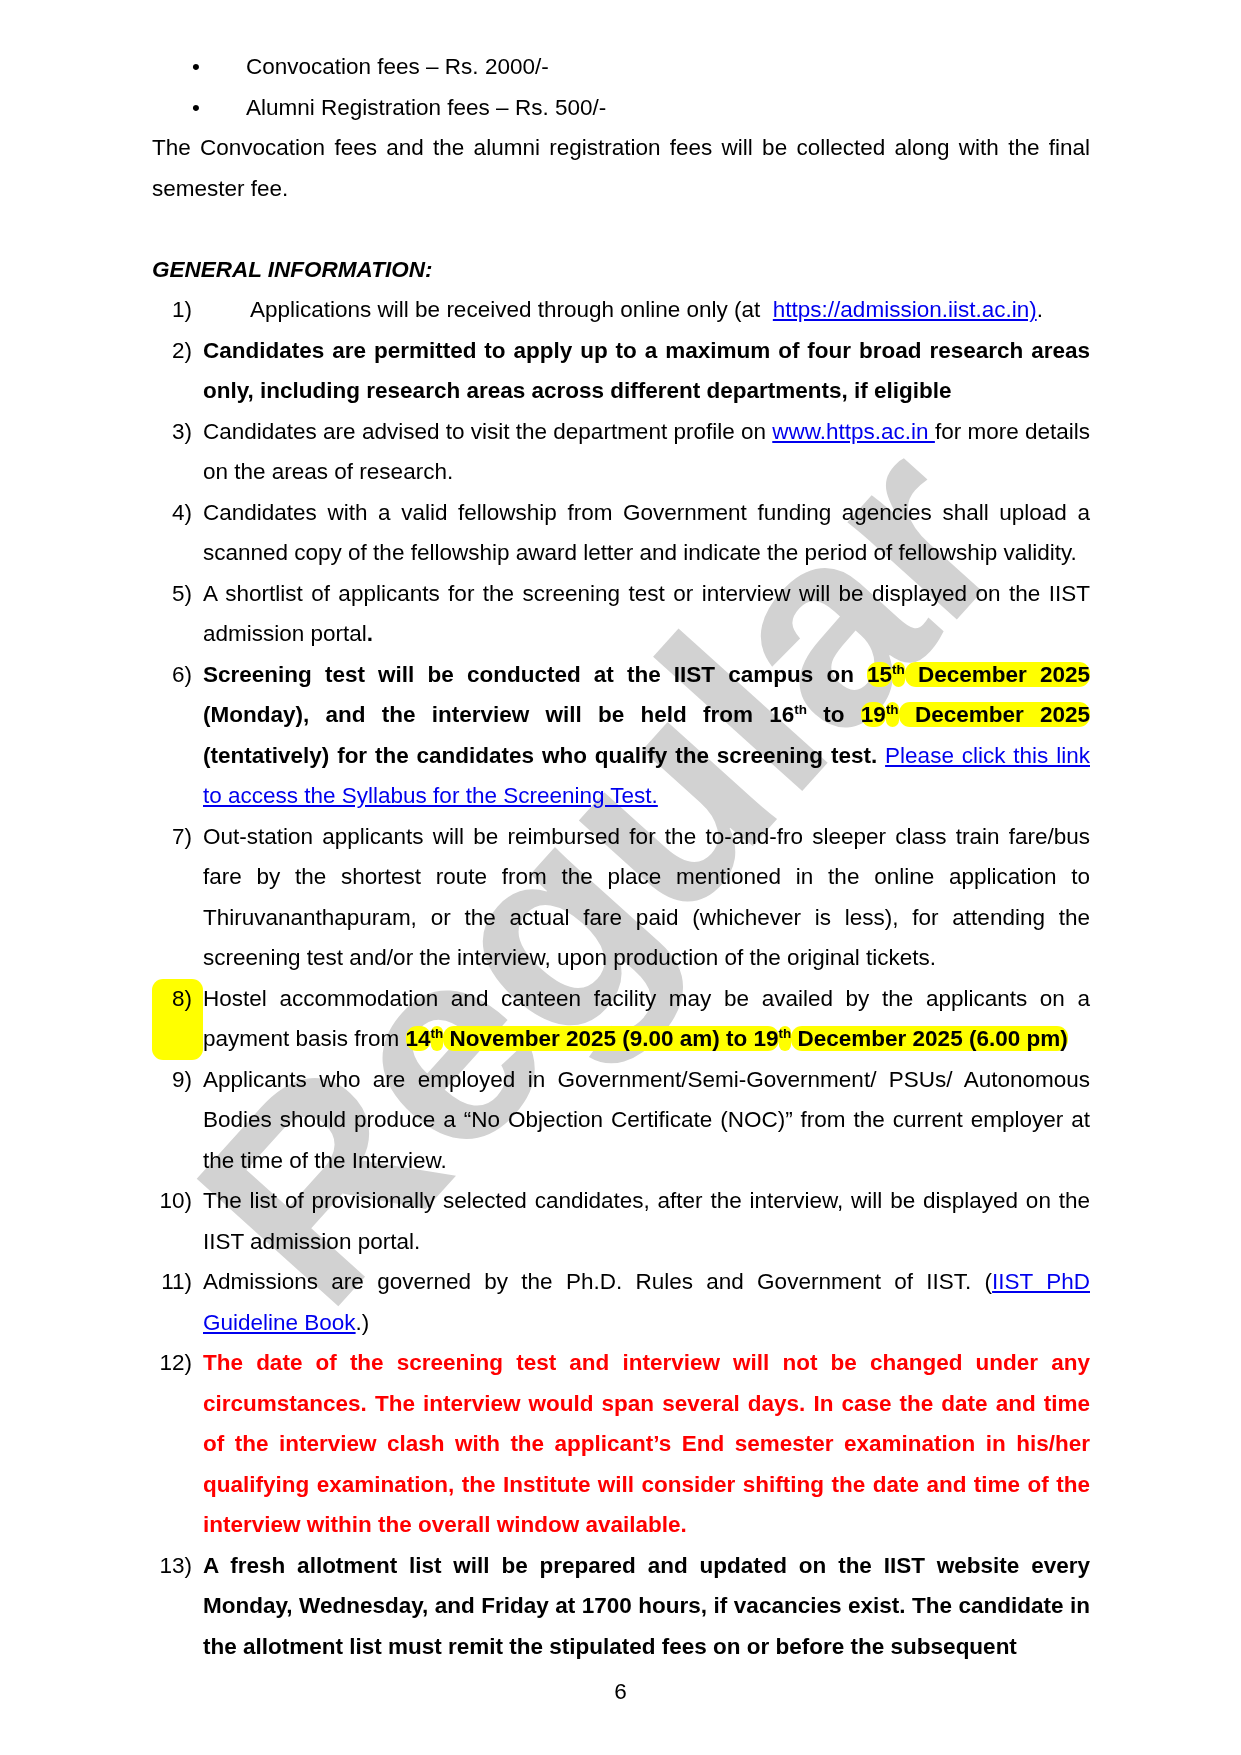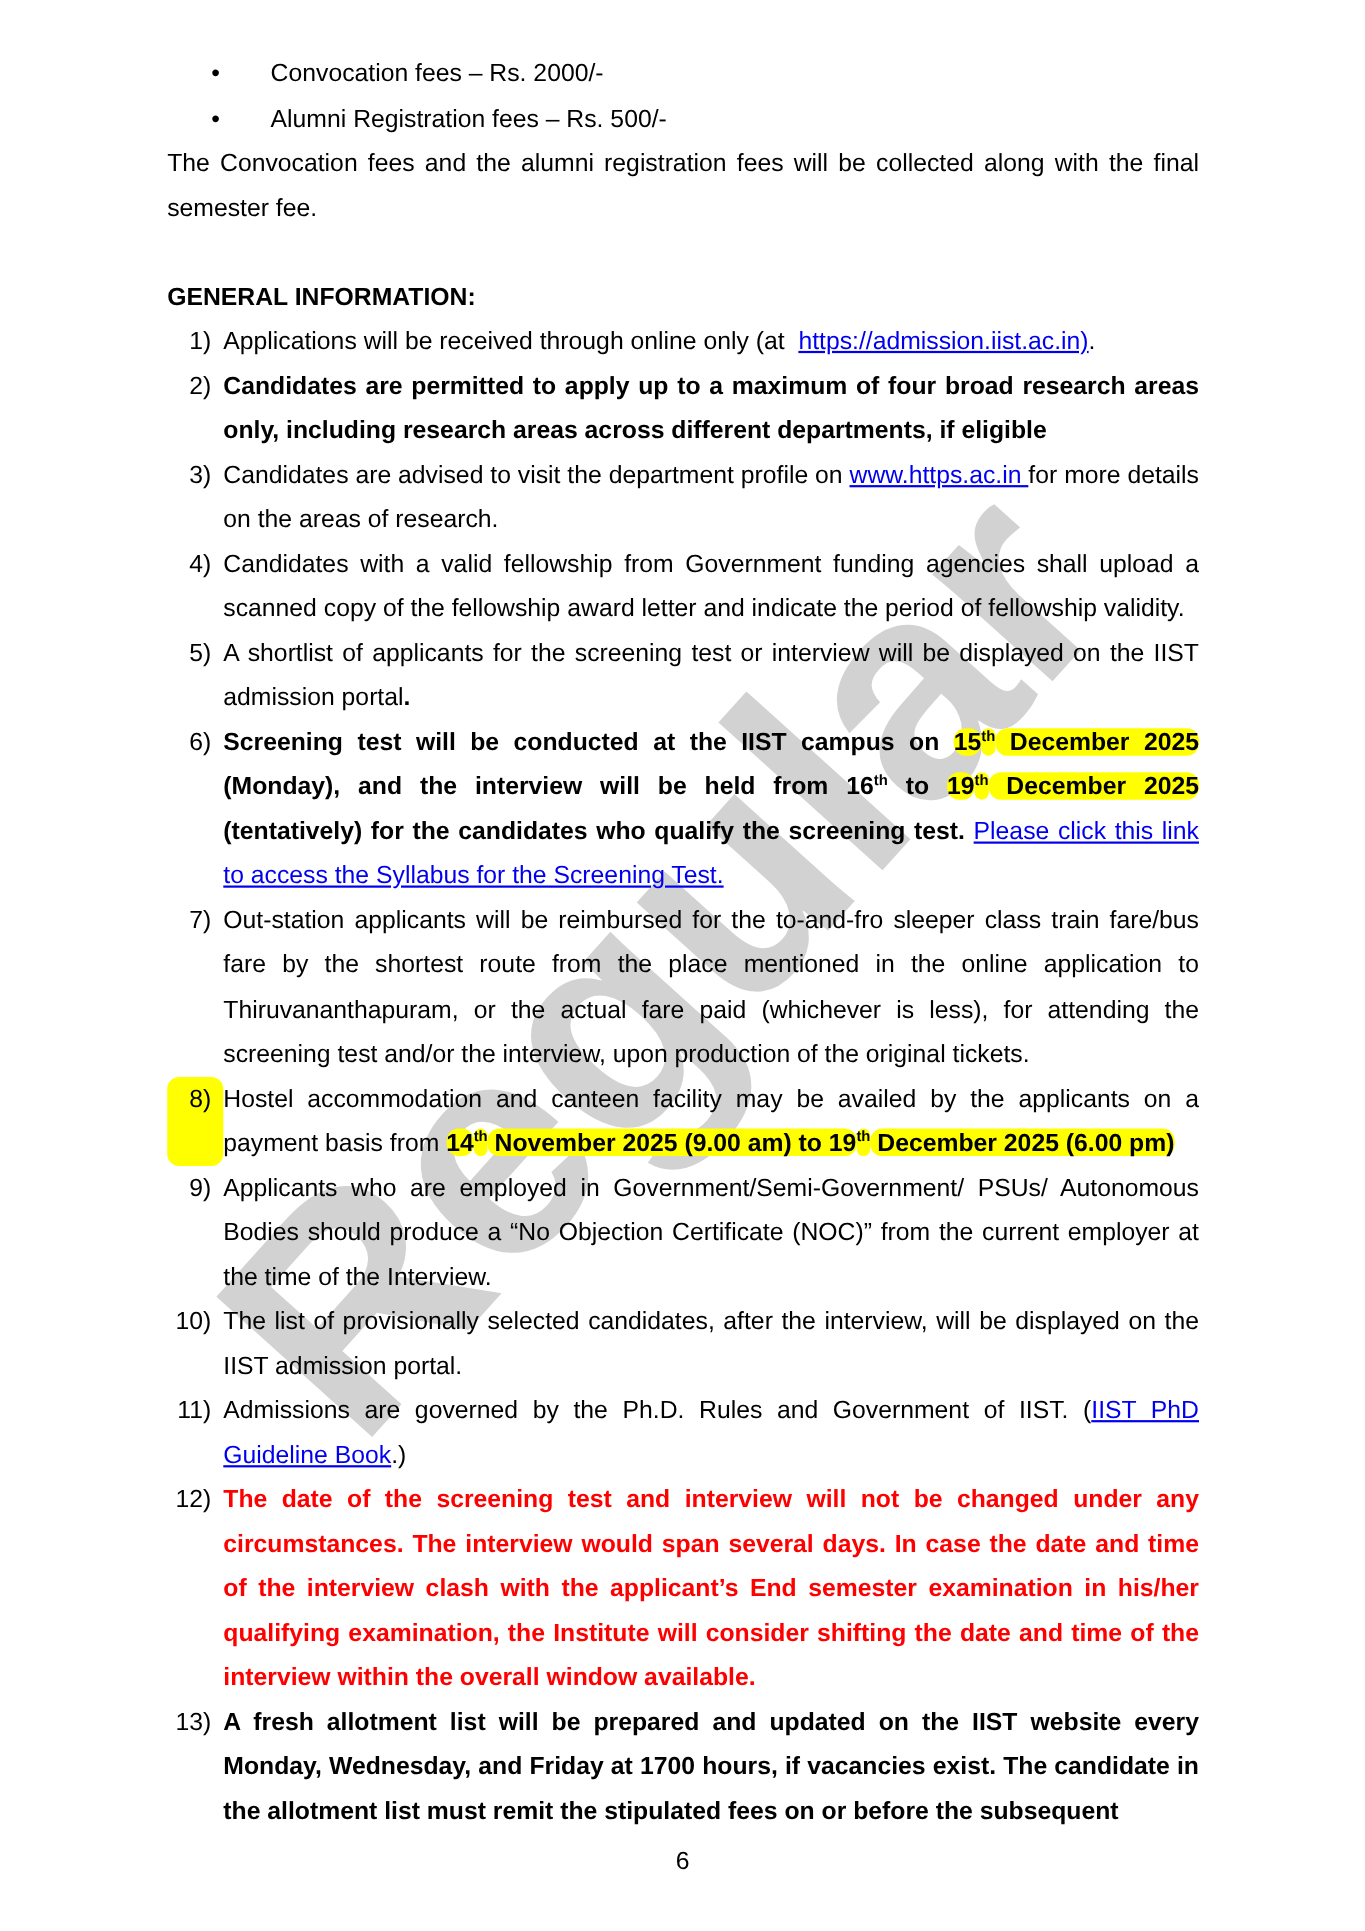--- a/index.html
+++ b/index.html
@@ -15,26 +15,26 @@
     white-space:nowrap;user-select:none;
   }
   .content{
     position:absolute;left:152px;top:47px;width:938px;z-index:1;
     line-height:40.5px;
   }
   .bullets{list-style:none;margin:0;padding:0;}
   .bullets li{display:flex;}
   .bullets .dot{flex:none;width:54px;padding-left:40px;box-sizing:content-box;}
   .intro{margin:0;text-align:justify;}
-  .heading{margin:40.5px 0 0 0;font-size:22.5px;font-weight:bold;line-height:40.5px;}
+  .heading{margin:40.5px 0 0 0;font-size:22.5px;font-weight:bold;line-height:40.5px;font-style:italic;}
   #gen-list{margin:0;padding:0;}
   .item{display:flex;}
   .num{flex:none;width:51px;box-sizing:border-box;text-align:right;padding-right:11px;white-space:nowrap;}
   .num.hl{background:var(--hl,#ffff00);}
-  .body{flex:1;min-width:0;}
+  .body{flex:1;min-width:0;text-align:center;}
   .body.justify{text-align:justify;}
   .b{font-weight:bold;}
   .hl{background:var(--hl,#ffff00);border-radius:11px;}
   .red{color:var(--red,#ff0000);}
   a{color:var(--link,#0000ee);text-decoration:underline;}
   sup{font-size:0.6em;vertical-align:super;line-height:0;}
   .page-number{
     position:absolute;top:1672px;left:0;width:100%;text-align:center;z-index:1;
     line-height:40.5px;
   }

